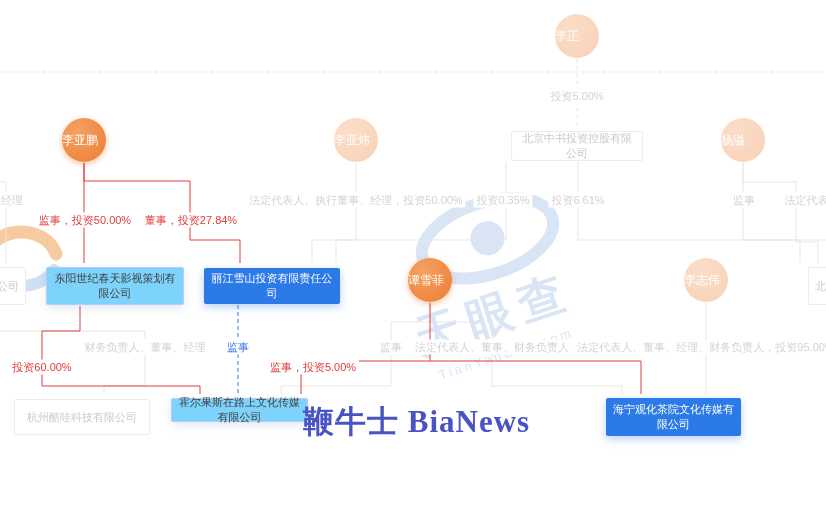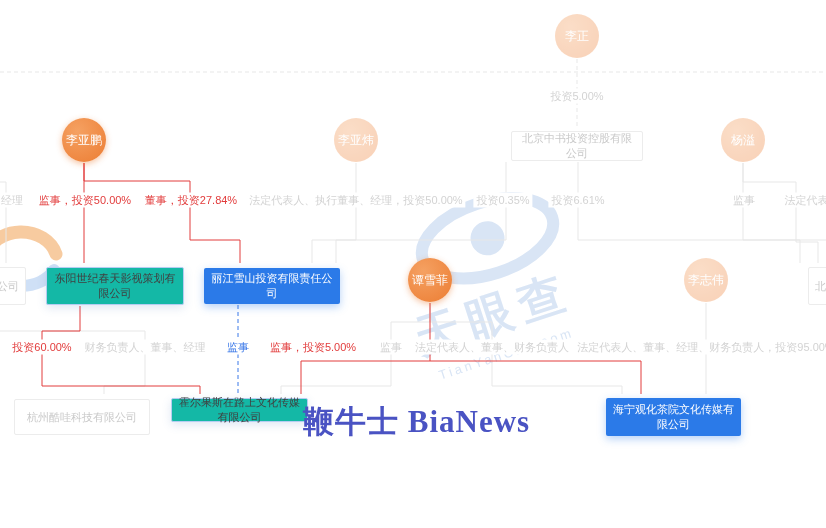--- a/index.html
+++ b/index.html
@@ -4,35 +4,35 @@
 <style>
   html,body{margin:0;padding:0;background:#fff;}
   #canvas{position:relative;width:826px;height:528px;background:#fff;overflow:hidden;
           font-family:"Liberation Sans","DejaVu Sans",sans-serif;}
   #edges{position:absolute;left:0;top:0;z-index:2;}
   #edges path{fill:none;stroke-width:1;}
   #edges path.red{stroke:var(--red);}
   #edges path.blue{stroke:var(--blue);}
   #edges path.gray{stroke:var(--fadedline);}
   .person{position:absolute;width:44px;height:44px;border-radius:50%;display:flex;align-items:center;
-          justify-content:center;color:#fff;font-size:12px;z-index:4;cursor:pointer;
+          color:#fff;font-size:12px;z-index:4;cursor:pointer;
           background:radial-gradient(circle at 35% 30%, #f5a162, #ec7d33);}
   .person.active{box-shadow:0 2px 6px rgba(236,125,51,.45);}
   .person.faded{opacity:.35;}
   .company{position:absolute;display:flex;align-items:center;justify-content:center;text-align:center;
            font-size:11px;line-height:15px;border-radius:2px;box-sizing:border-box;padding:3px 6px;
            z-index:4;cursor:pointer;}
   .company.blue{background:var(--boxblue);color:#fff;box-shadow:0 3px 8px rgba(43,122,232,.35);}
-  .company.white{background:#14b8a6;border:1px solid #b5cdf2;color:#404040;box-shadow:0 3px 10px rgba(80,120,190,.18);justify-content:flex-end;}
+  .company.white{background:#7dd3fc;border:1px solid #b5cdf2;color:#404040;box-shadow:0 3px 10px rgba(80,120,190,.18);justify-content:flex-end;}
   .company.faded{background:#fff;border:1px solid #ececec;color:#c9c9c9;}
   .company.alignright{justify-content:flex-end;text-align:right;}
   .company.alignleft{justify-content:flex-start;text-align:left;}
   .edge-label{position:absolute;transform:translate(-50%,-50%);font-size:11px;white-space:nowrap;
               background:#fff;padding:0 3px;z-index:3;}
-  .edge-label.red{color:var(--red);}
+  .edge-label.red{color:var(--red);margin-top:20px;}
   .edge-label.gray{color:var(--fadedtext);}
   .edge-label.blue{color:var(--blue);}
   #bianews{position:absolute;left:303px;top:401px;z-index:6;font-family:"Liberation Serif","DejaVu Serif",serif;
            font-size:31px;font-weight:600;letter-spacing:1px;color:var(--bianews);}
   .wm-center{position:absolute;left:362px;top:194px;z-index:1;transform:rotate(-18deg);
              color:var(--wm);text-align:center;width:240px;}
   .wm-center .zh{font-size:46px;font-weight:bold;letter-spacing:8px;margin-top:-8px;}
   .wm-center .en{font-size:13px;letter-spacing:3px;margin-top:2px;}
   .wm-left{position:absolute;left:-28px;top:210px;z-index:1;opacity:.55;}
 </style>

